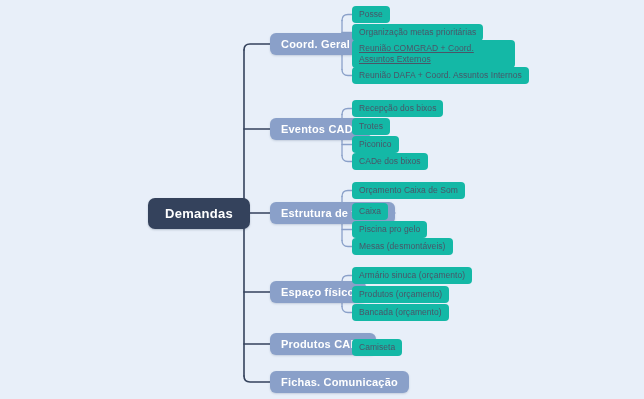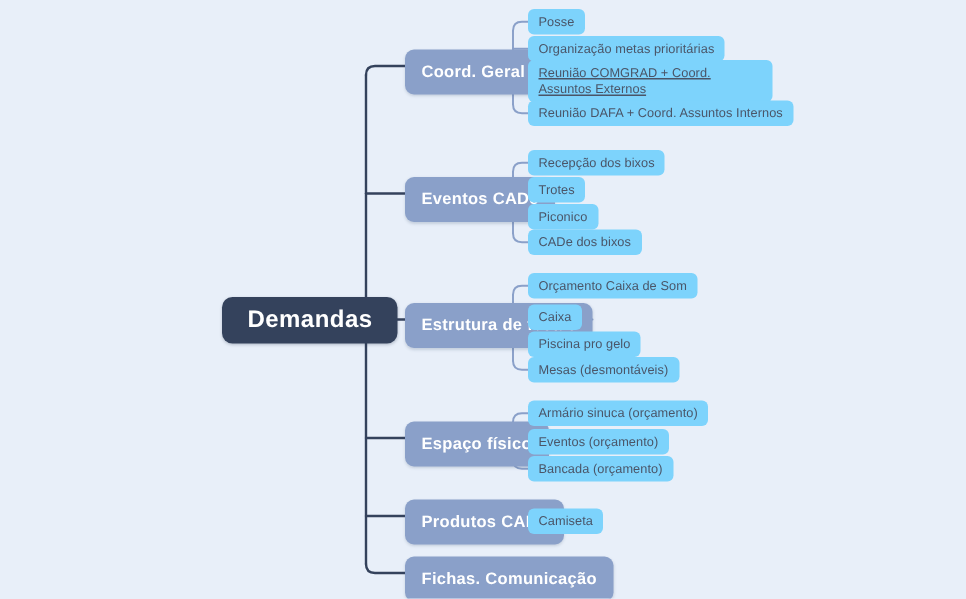--- a/index.html
+++ b/index.html
@@ -31,42 +31,42 @@
     position: absolute;
     box-sizing: border-box;
     display: flex;
     align-items: center;
   }
   
   .root {
     background: #34425c;
     color: #ffffff;
     border-radius: 7px;
-    font-size: 16px;
+    font-size: 13px;
     font-weight: bold;
     letter-spacing: 0.3px;
     padding: 0 17px;
     height: 31px;
     box-shadow: 0 1px 2px rgba(40,55,80,0.25);
   }
   
   .branch {
     background: #8aa0c9;
     color: #ffffff;
     border-radius: 6px;
     font-size: 11px;
     font-weight: bold;
     letter-spacing: 0.2px;
     padding: 0 11px;
-    height: 30px;
+    height: 22px;
     box-shadow: 0 1px 2px rgba(70,90,125,0.22);
   }
   
   .leaf {
-    background: #7dd3fc;
+    background: #14b8a6;
     color: #4a5568;
     border-radius: 4px;
     font-size: 8.5px;
     letter-spacing: 0.05px;
     padding: 3px 7px;
     line-height: 1.32;
     display: block;
   }
   .leaf.two-line {
     line-height: 1.32;
@@ -136,21 +136,21 @@
         <span>Estrutura de festas</span>
       </div>
       <div class="node leaf" style="left: 352px; top: 182px; white-space: nowrap;"><span>Orçamento Caixa de Som</span></div>
       <div class="node leaf" style="left: 352px; top: 203px; white-space: nowrap;"><span>Caixa</span></div>
       <div class="node leaf" style="left: 352px; top: 221px; white-space: nowrap;"><span>Piscina pro gelo</span></div>
       <div class="node leaf" style="left: 352px; top: 238px; white-space: nowrap;"><span>Mesas (desmontáveis)</span></div>
       <div class="node branch" style="left: 270px; top: 281px;">
         <span>Espaço físico</span>
       </div>
       <div class="node leaf" style="left: 352px; top: 267px; white-space: nowrap;"><span>Armário sinuca (orçamento)</span></div>
-      <div class="node leaf" style="left: 352px; top: 286px; white-space: nowrap;"><span>Eventos (orçamento)</span></div>
+      <div class="node leaf" style="left: 352px; top: 286px; white-space: nowrap;"><span>Produtos (orçamento)</span></div>
       <div class="node leaf" style="left: 352px; top: 304px; white-space: nowrap;"><span>Bancada (orçamento)</span></div>
       <div class="node branch" style="left: 270px; top: 333px;">
         <span>Produtos CADe</span>
       </div>
       <div class="node leaf" style="left: 352px; top: 339px; white-space: nowrap;"><span>Camiseta</span></div>
       <div class="node branch" style="left: 270px; top: 371px;">
         <span>Fichas. Comunicação</span>
       </div>
     </div>
 

